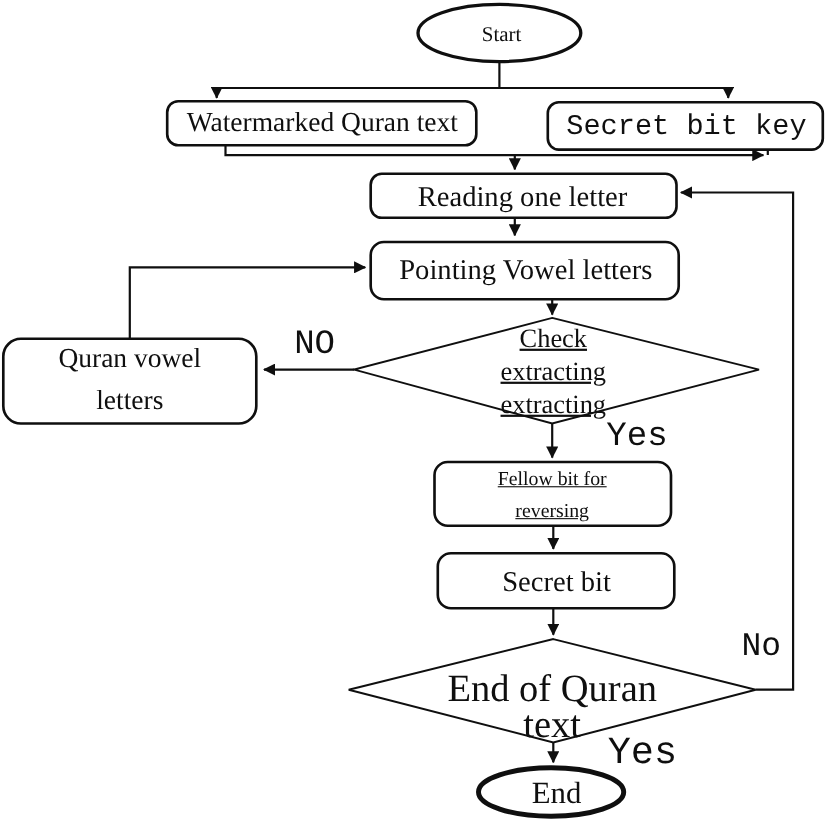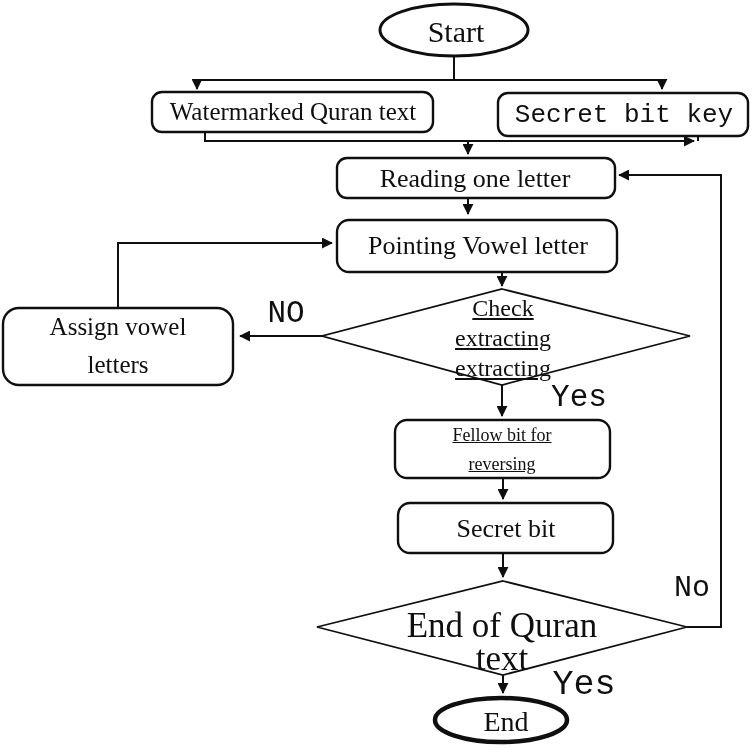--- a/index.html
+++ b/index.html
@@ -61,38 +61,38 @@
       <rect x="337" y="220" width="280" height="52" rx="12" stroke-width="2.4"></rect>
       <polygon points="502,289 690,336 502,385 322,336" stroke-width="1.8"></polygon>
       <rect x="3" y="308" width="230" height="77" rx="16" stroke-width="2.4"></rect>
       <rect x="395" y="420" width="215" height="58" rx="12" stroke-width="2.4"></rect>
       <rect x="398" y="503" width="215" height="50" rx="12" stroke-width="2.4"></rect>
       <polygon points="503,581 687,627 503,675 317,627" stroke-width="1.8"></polygon>
       <ellipse cx="501" cy="720" rx="66" ry="22" stroke-width="4.5"></ellipse>
     </g>
   </svg>
 
-  <div class="lbl serif" style="left:456px;top:32px;font-size:30px;text-align:right;">Start</div>
+  <div class="lbl serif" style="left:456px;top:32px;font-size:19px;text-align:right;">Start</div>
 
   <div class="lbl serif" style="left:293px;top:112px;font-size:25px;text-align:center;">Watermarked Quran text</div>
 
   <div class="lbl serif" style="left:624px;top:115px;font-size:26px;font-family:Liberation Mono, monospace;">Secret bit key</div>
 
   <div class="lbl serif" style="left:475px;top:179px;font-size:26px;">Reading one letter</div>
 
-  <div class="lbl serif" style="left:478px;top:246px;font-size:26px;">Pointing Vowel letter</div>
+  <div class="lbl serif" style="left:478px;top:246px;font-size:26px;">Pointing Vowel letters</div>
 
   <div class="lbl serif" style="left:503px;top:338px;font-size:24px;line-height:30px;text-decoration:underline;">
     <span>Check</span>
     <span>extracting</span>
     <span>extracting</span>
   </div>
 
   <div class="lbl serif" style="left:118px;top:346px;font-size:25px;line-height:38px;">
-    <span>Assign vowel</span>
+    <span>Quran vowel</span>
     <span>letters</span>
   </div>
 
   <div class="lbl serif" style="left:502px;top:450px;font-size:18px;line-height:29px;text-decoration:underline;">
     <span>Fellow bit for</span>
     <span>reversing</span>
   </div>
 
   <div class="lbl serif" style="left:506px;top:529px;font-size:26px;">Secret bit</div>
 

